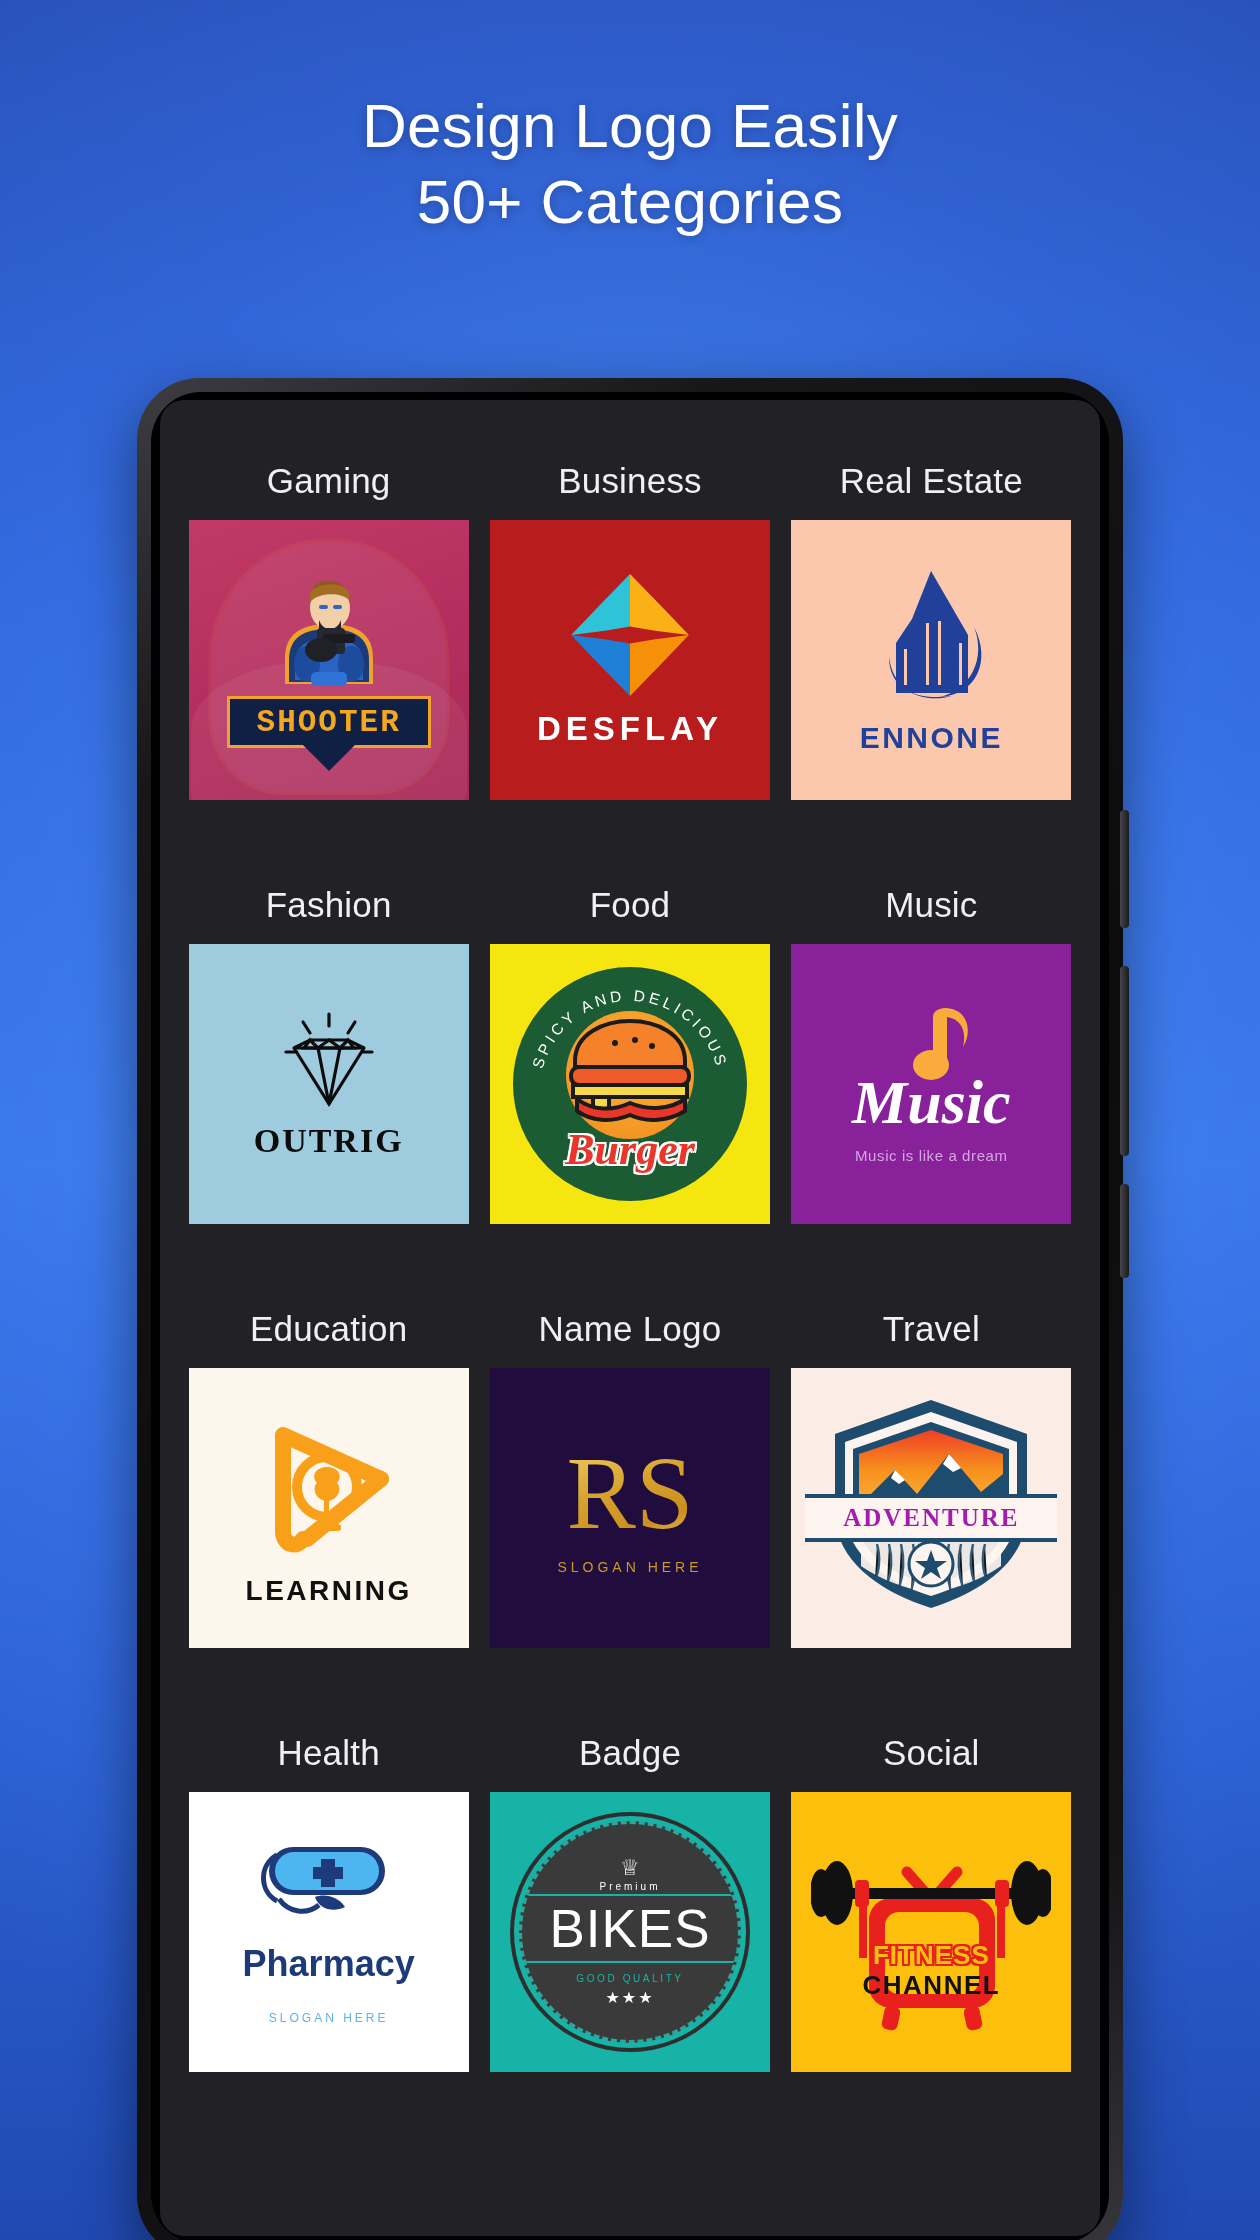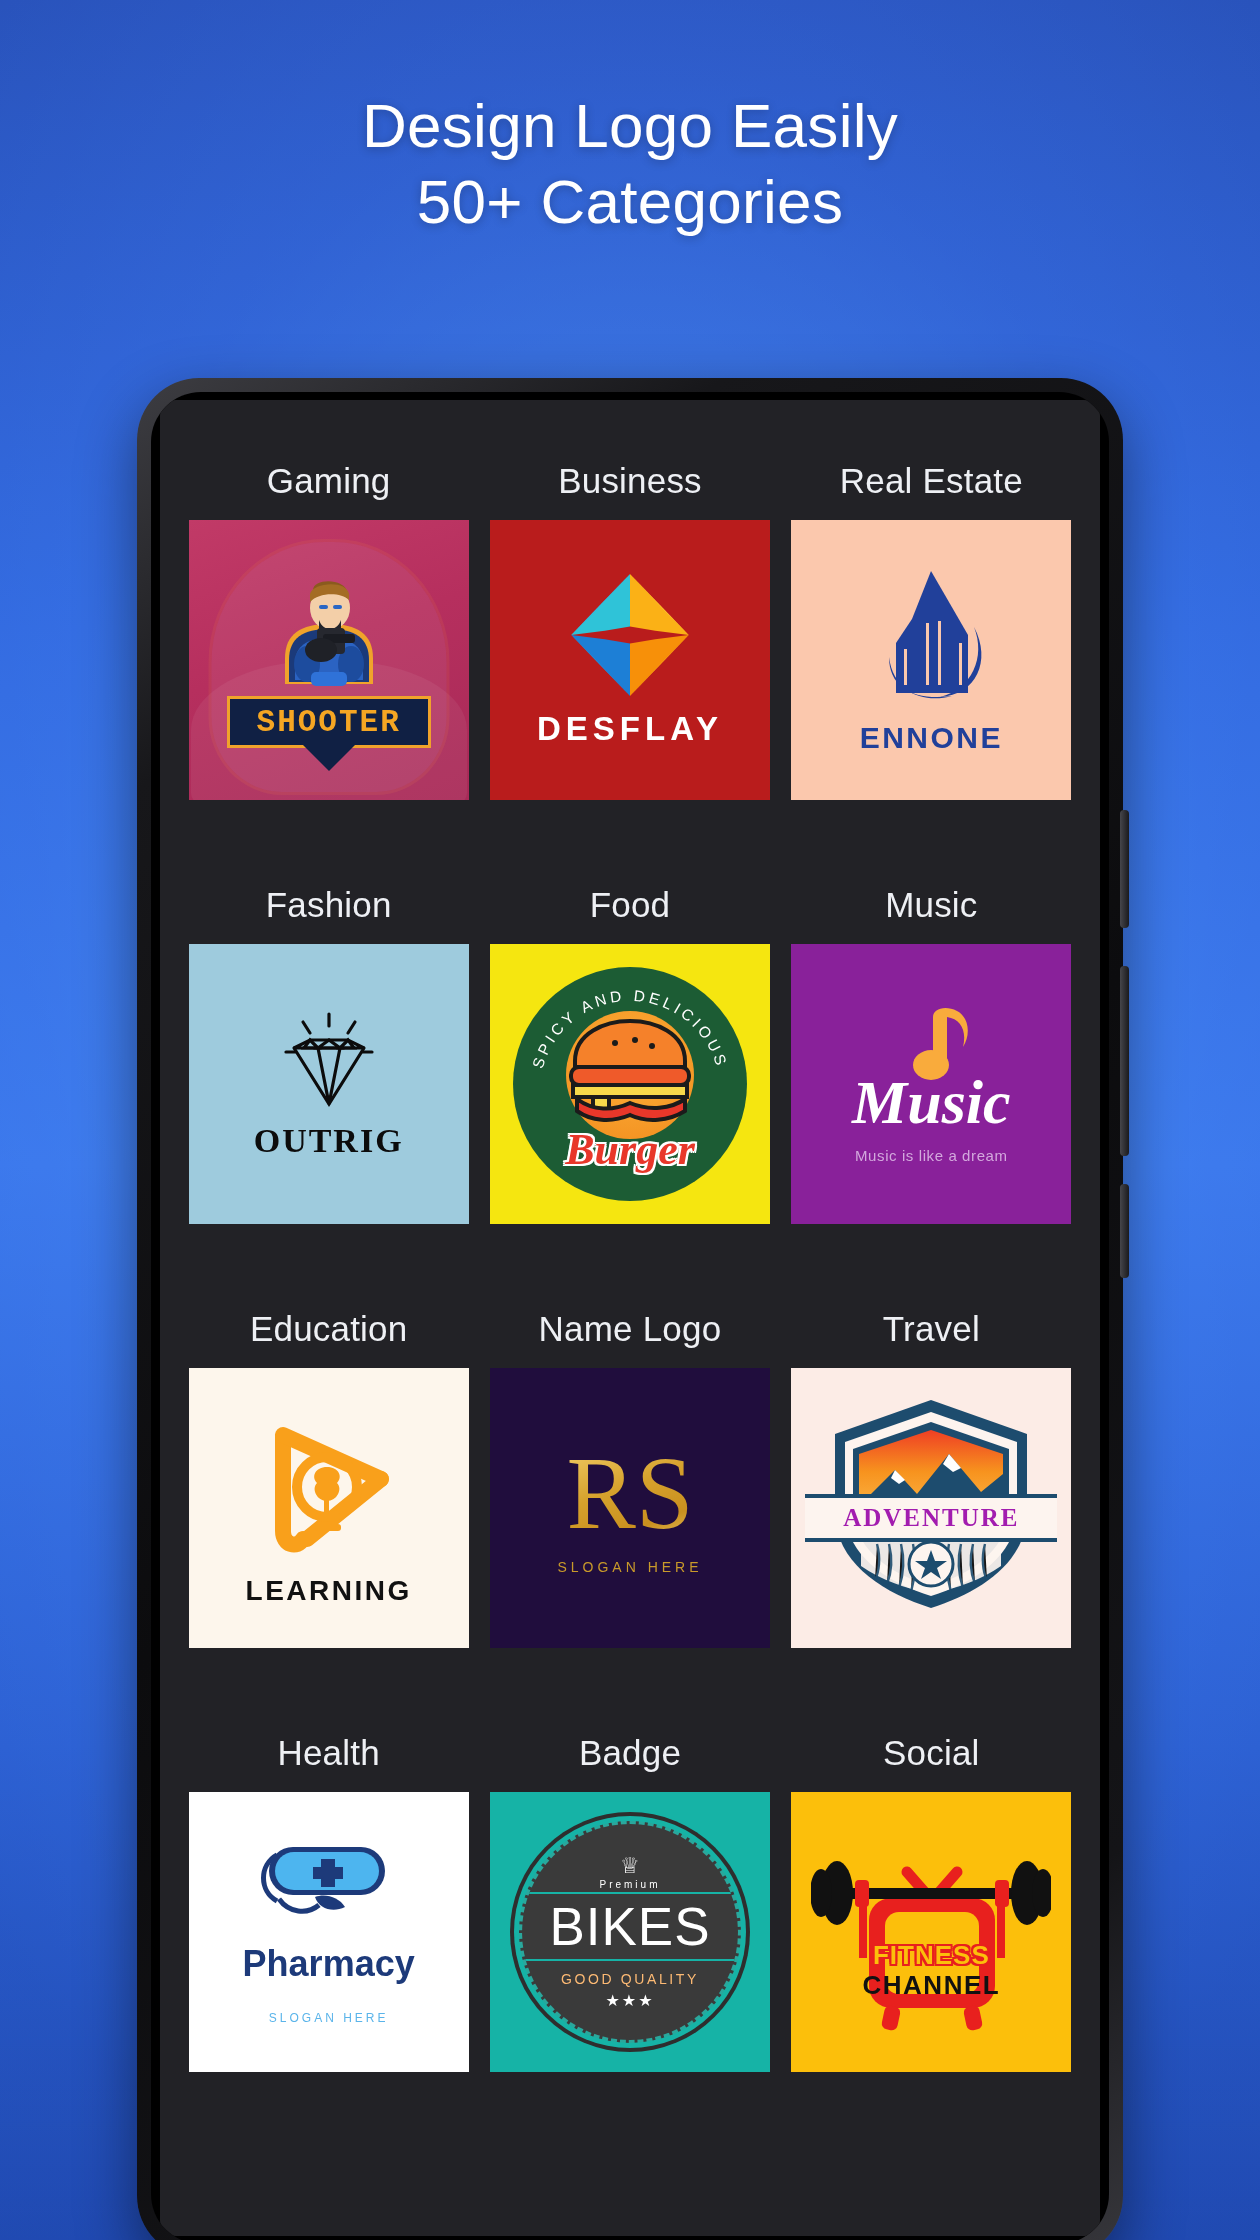--- a/index.html
+++ b/index.html
@@ -56,21 +56,21 @@
   }
   .phone-inner {
     width: 100%; height: 100%;
     border-radius: 50px;
     background: #000;
     padding: 8px 9px;
     overflow: hidden;
   }
   .screen {
     width: 100%; height: 100%;
-    border-radius: 16px;
+    border-radius: 24px;
     background: #222226;
     overflow: hidden;
     position: relative;
     padding: 42px 28px 0 28px;
   }
 
   
   .btn-side {
     position: absolute;
     right: -6px;
@@ -221,21 +221,21 @@
     border:3px dashed #2aa79c;
     box-shadow:0 0 0 5px #16b3a6, 0 0 0 9px #2e2e2e;
     display:flex; flex-direction:column; align-items:center; justify-content:center;
     position:relative; overflow:hidden;
   }
   .bk-crown{ color:#fff; font-size:22px; line-height:1; margin-bottom:2px; }
   .bk-premium{ color:#fff; font-size:10px; letter-spacing:3px; }
   .bk-main{ color:#fff; font-size:53px; letter-spacing:1px; font-weight:300; margin:2px 0;
             border-top:2px solid #16b3a6; border-bottom:2px solid #16b3a6;
             width:100%; text-align:center; padding:2px 0;}
-  .bk-quality{ color:#fdba74; font-size:14px; letter-spacing:2.6px; margin-top:8px;text-align:right; }
+  .bk-quality{ color:#14b8a6; font-size:10px; letter-spacing:2.6px; margin-top:8px;text-align:right; }
   .bk-stars{ color:#fff; font-size:16px; letter-spacing:2px; margin-top:4px; }
 
   
   .t-fitness{ background:#fcbf0b; display:flex; align-items:center; justify-content:center; }
   .ft-word1{ position:absolute; top:148px; left:50%; transform:translateX(-50%);
              color:#fcbf0b; font-size:26px; font-weight:700; letter-spacing:1px;
              font-family:"Liberation Sans", sans-serif;
              text-shadow: 2px 0 0 #e8201e,-2px 0 0 #e8201e,0 2px 0 #e8201e,0 -2px 0 #e8201e,
                           2px 2px 0 #e8201e,-2px -2px 0 #e8201e,2px -2px 0 #e8201e,-2px 2px 0 #e8201e; }
   .ft-word2{ position:absolute; top:178px; left:50%; transform:translateX(-50%);

